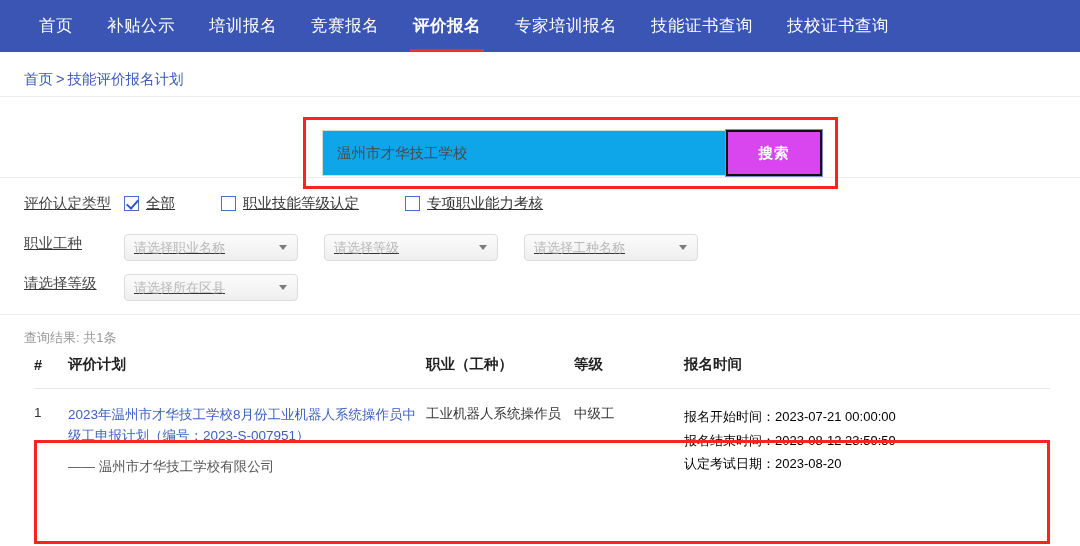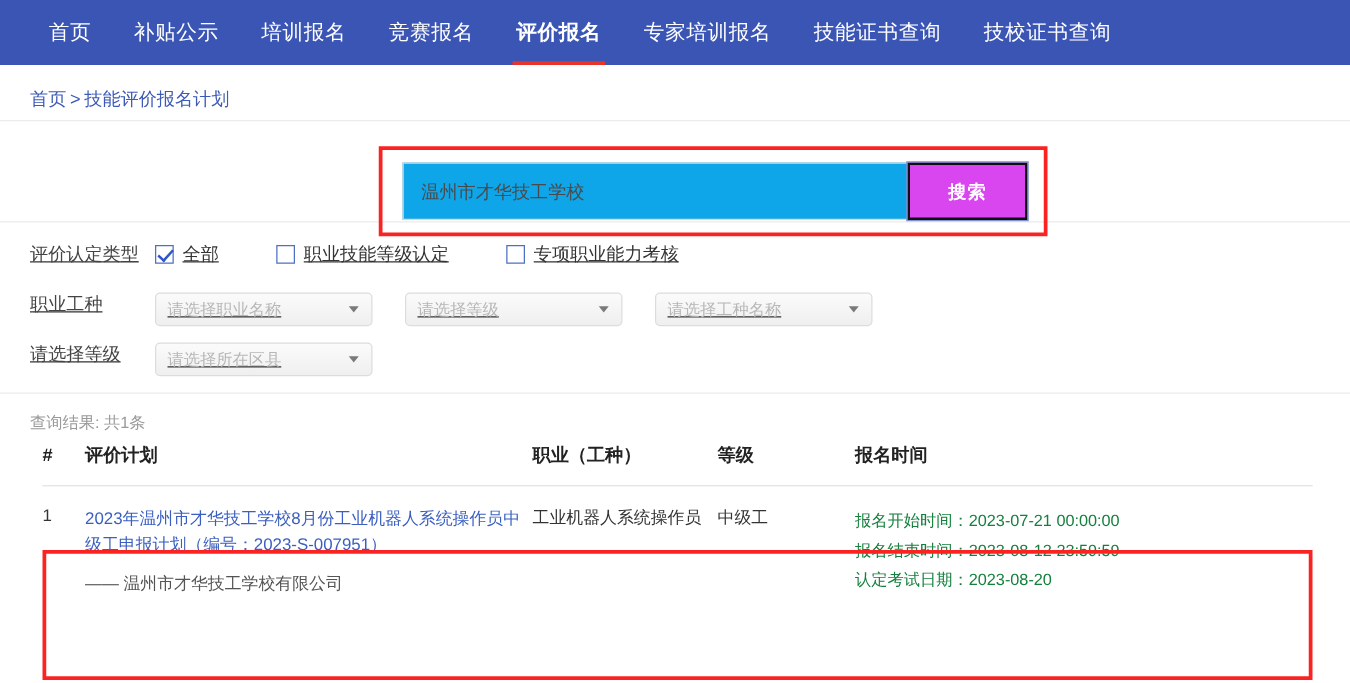--- a/index.html
+++ b/index.html
@@ -217,21 +217,21 @@
   }
   .plan-org {
     color: #555;
     font-size: 13.5px;
     margin-top: 11px;
   }
   .job-name { font-size: 13.5px; color: #333; }
   .level { font-size: 13.5px; color: #333; }
   .time-line {
     font-size: 13px;
-    color: #15803d;
+    color: #000000;
     line-height: 1.82;
     white-space: nowrap;
   }
 </style>
 </head>
 <body>
 
 <div class="navbar">
   <div class="nav-item">
       <span>首页</span>

